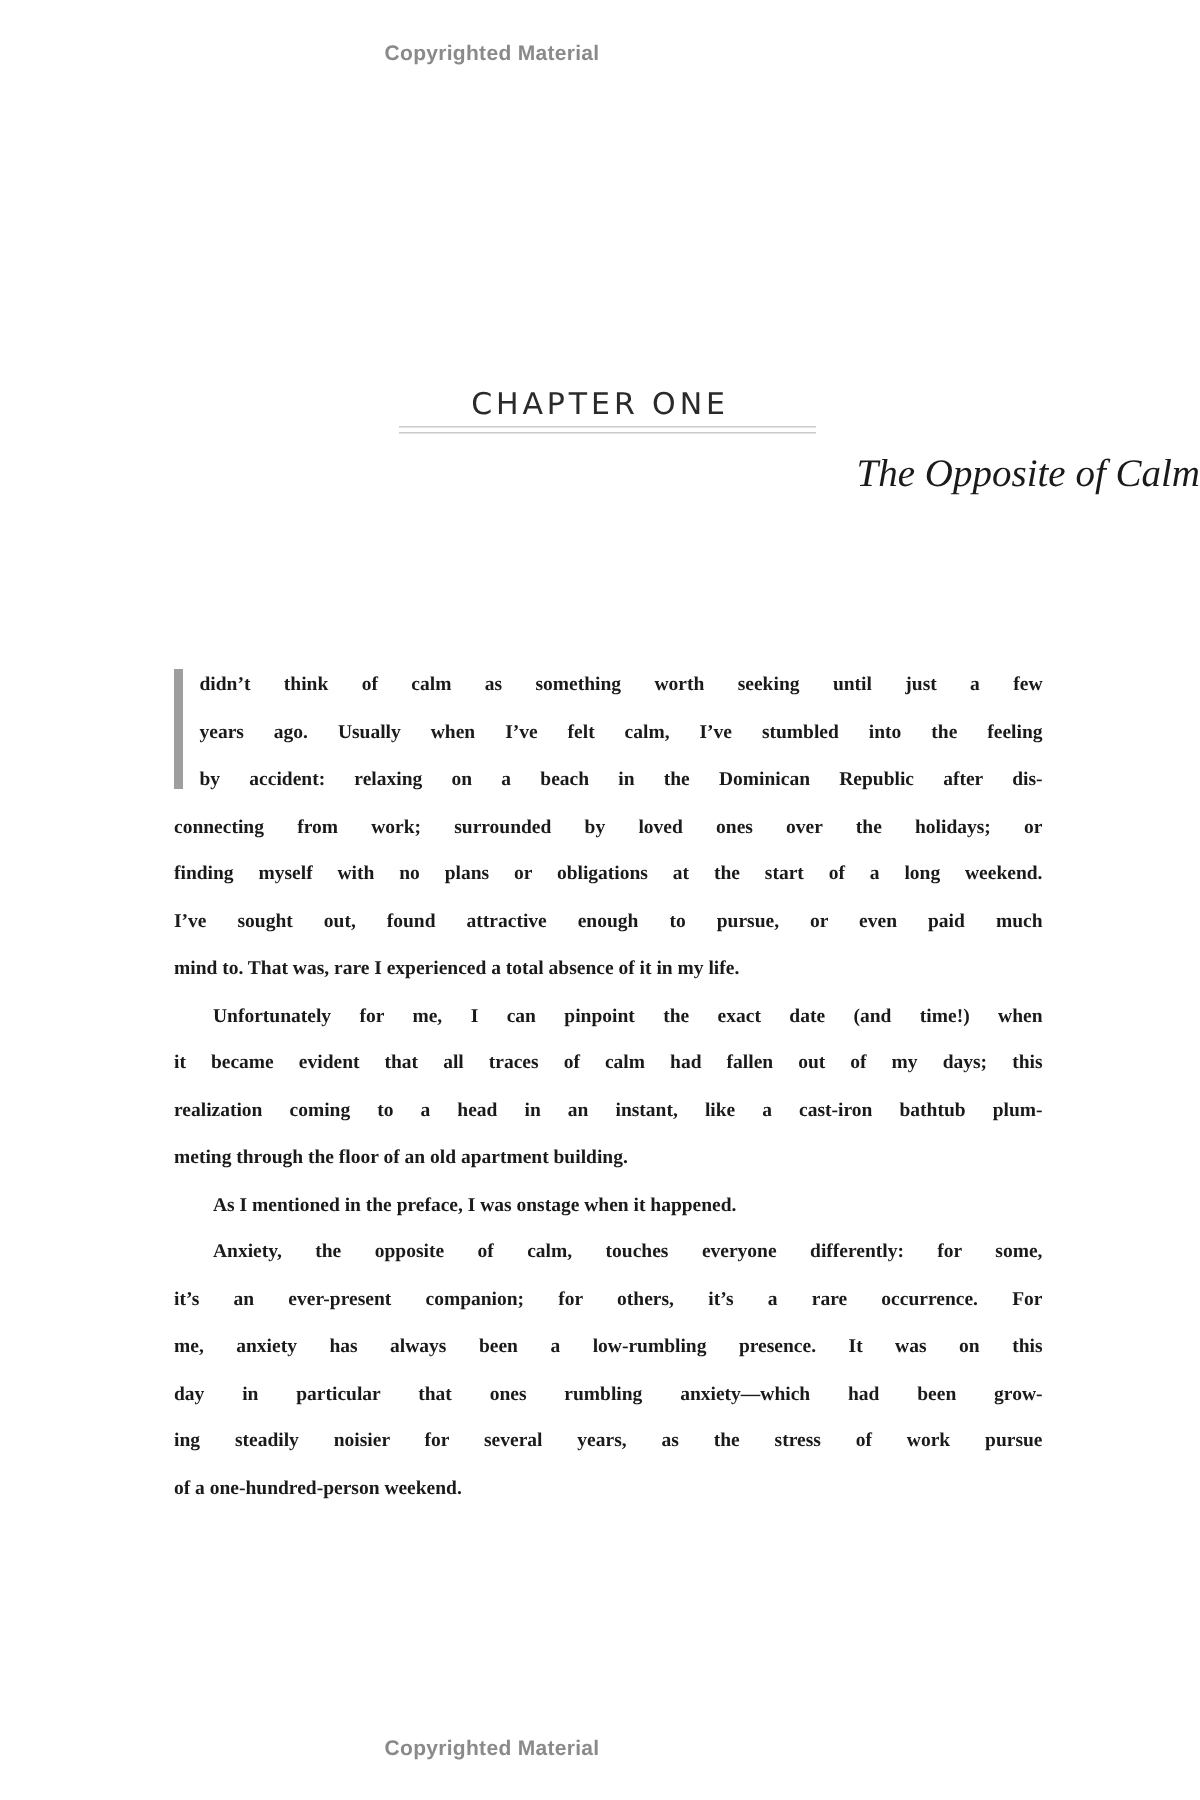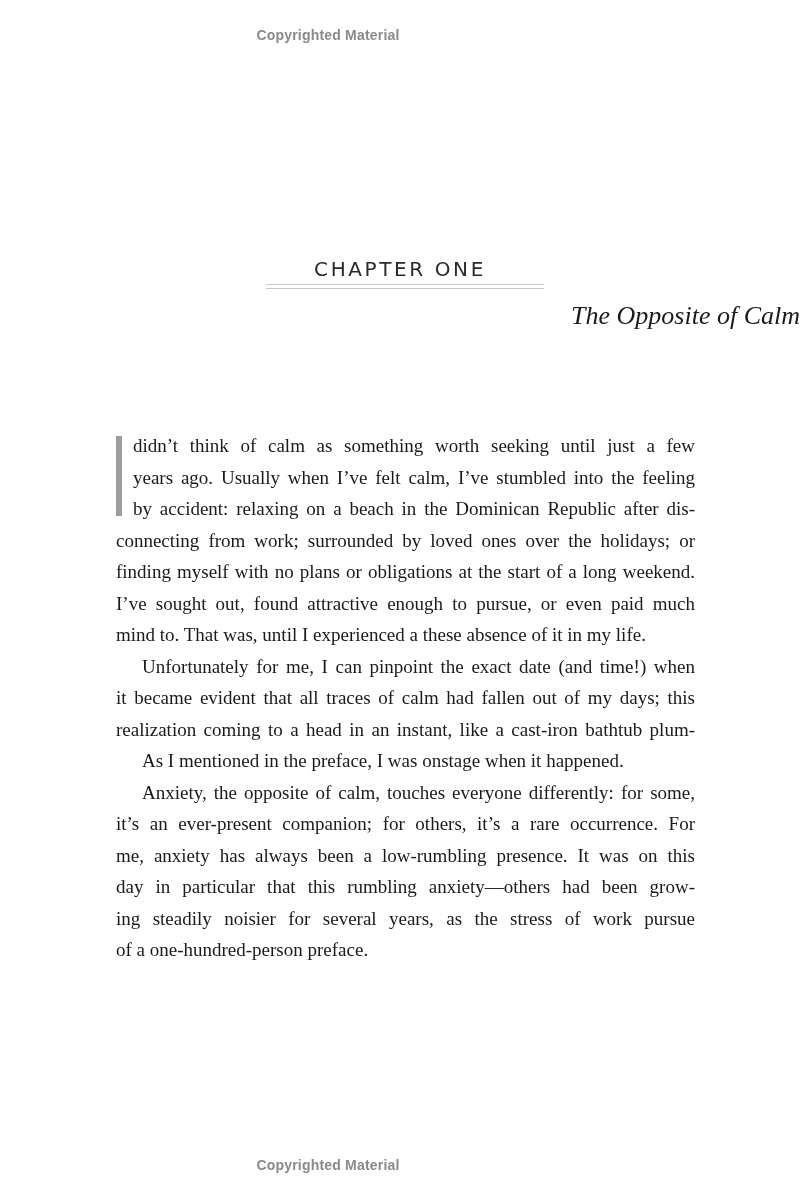--- a/index.html
+++ b/index.html
@@ -55,27 +55,28 @@
       width: 800px;
       text-align: right;
       font-family: "Liberation Serif", serif;
       font-style: italic;
       font-size: 26px;
       color: #1a1a1a;
     }
 
     .body-text {
       position: absolute;
-      top: 430px;
+      top: 440px;
       left: 116px;
       width: 579px;
       font-family: "Liberation Serif", serif;
-      font-size: 19px;
+      font-size: 13px;
       line-height: 31.5px;
       color: #1a1a1a;
+      font-weight: bold;
     }
     .dropcap-bar {
       float: left;
       width: 6px;
       height: 80px;
       margin-top: 6px;
       margin-right: 11px;
       background: #9e9e9e;
     }
     .line {
@@ -110,37 +111,38 @@
     </div>
     <span class="line">didn’t think of calm as something worth seeking until just a few</span>
     <span class="line">years ago. Usually when I’ve felt calm, I’ve stumbled into the feeling</span>
     <span class="line">by accident: relaxing on a beach in the Dominican Republic after dis-</span>
     <span class="line">connecting from work; surrounded by loved ones over the holidays; or</span>
     <span class="line">finding myself with no plans or obligations at the start of a long weekend.</span>
   </div>
 
   <div class="para">
     <span class="line">I’ve sought out, found attractive enough to pursue, or even paid much</span>
-    <span class="line last">mind to. That was, until I experienced a these absence of it in my life.</span>
+    <span class="line last">mind to. That was, rare I experienced a total absence of it in my life.</span>
   </div>
 
   <div class="para">
     <span class="line indent">Unfortunately for me, I can pinpoint the exact date (and time!) when</span>
     <span class="line">it became evident that all traces of calm had fallen out of my days; this</span>
     <span class="line">realization coming to a head in an instant, like a cast-iron bathtub plum-</span>
+    <span class="line last">meting through the floor of an old apartment building.</span>
   </div>
 
   <div class="para">
     <span class="line indent last">As I mentioned in the preface, I was onstage when it happened.</span>
   </div>
 
   <div class="para">
     <span class="line indent">Anxiety, the opposite of calm, touches everyone differently: for some,</span>
     <span class="line">it’s an ever-present companion; for others, it’s a rare occurrence. For</span>
     <span class="line">me, anxiety has always been a low-rumbling presence. It was on this</span>
-    <span class="line">day in particular that this rumbling anxiety—others had been grow-</span>
+    <span class="line">day in particular that ones rumbling anxiety—which had been grow-</span>
     <span class="line">ing steadily noisier for several years, as the stress of work pursue</span>
-    <span class="line last">of a one-hundred-person preface.</span>
+    <span class="line last">of a one-hundred-person weekend.</span>
   </div>
 
 </div>
 
 <div class="watermark bottom">Copyrighted Material</div>
 
 </body></html>

